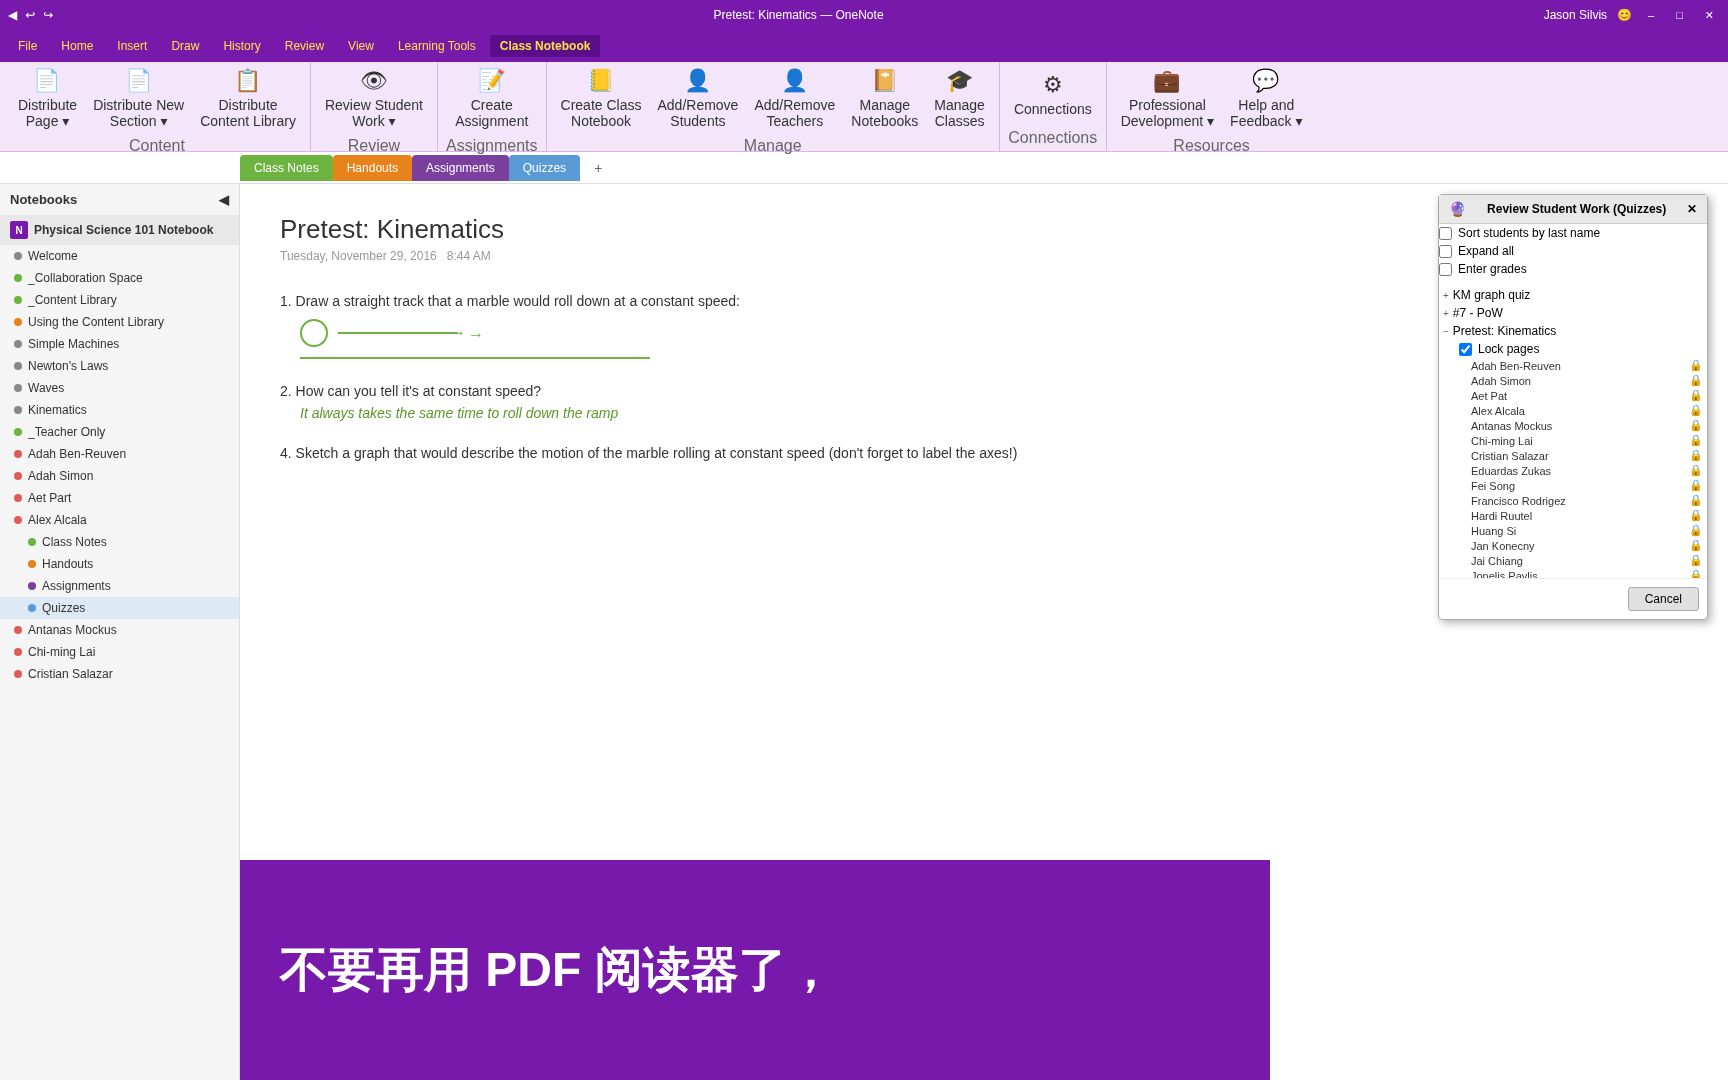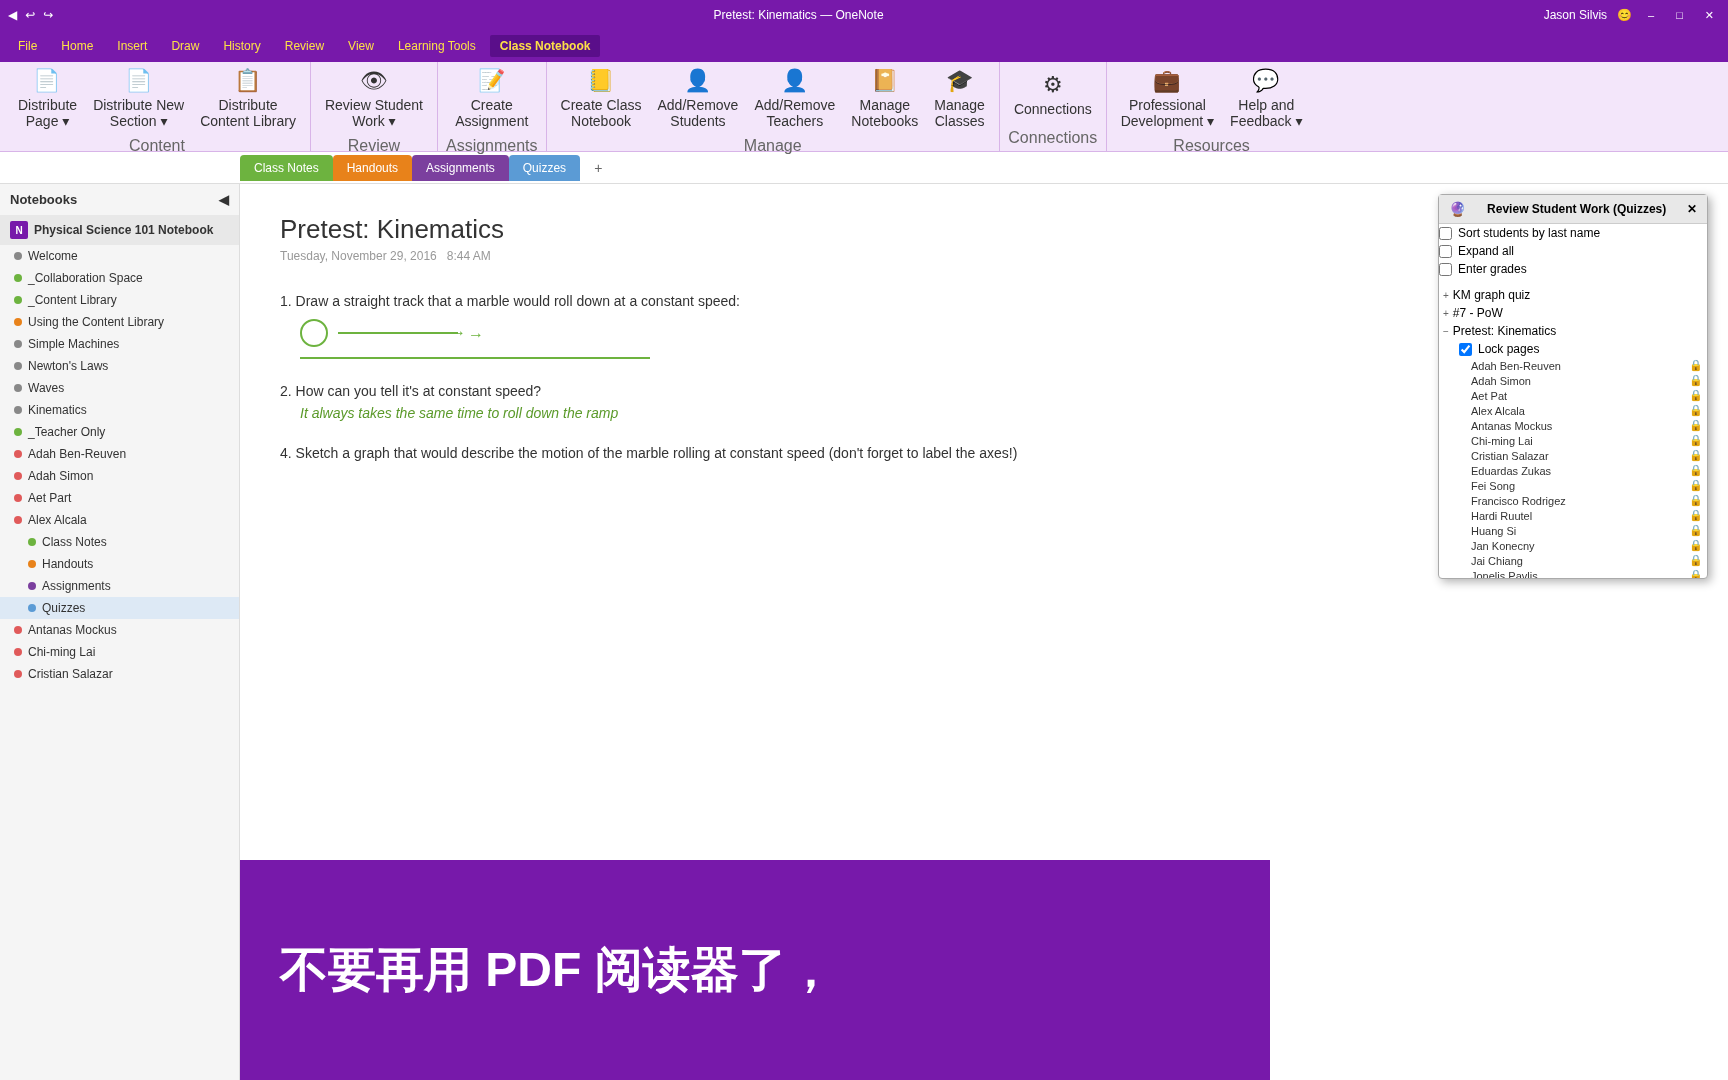--- a/index.html
+++ b/index.html
@@ -655,19 +655,22 @@
               <span class="lock-icon">🔒</span>
             </div>
             <div class="student-item indent-item">
               <span>Jonelis Pavlis</span>
               <span class="lock-icon">🔒</span>
             </div>
 
           </div>
         </div>
       </div>
+      <div class="review-footer">
+        <button class="cancel-btn">Cancel</button>
+      </div>
     </div>
 
     <div class="bottom-banner">
       <div class="banner-text">不要再用 PDF 阅读器了，</div>
     </div>
   </div>
 </div>
 
 </body></html>

